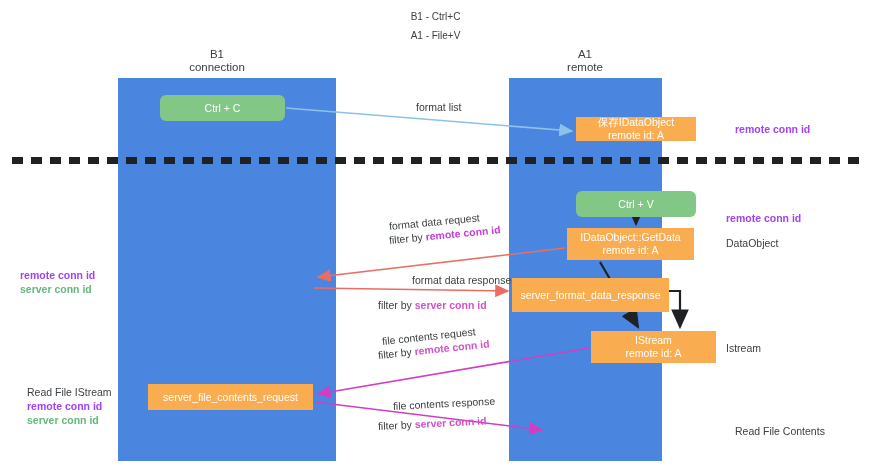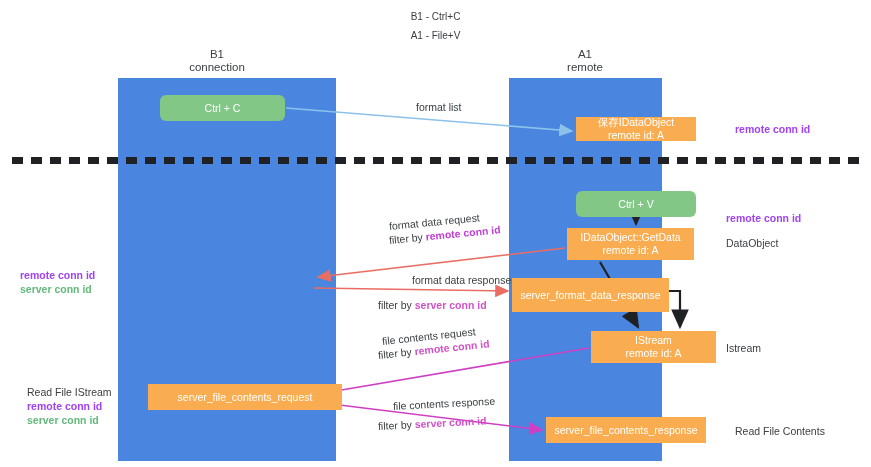--- a/index.html
+++ b/index.html
@@ -76,21 +76,21 @@
   .node.green { background: #82c785; border-radius: 6px; }
   .node.orange { background: #f9ad50; }
 
   #n-ctrlc    { left: 160px; top: 95px;  width: 125px; height: 26px; }
   #n-store    { left: 576px; top: 117px; width: 120px; height: 24px; }
   #n-ctrlv    { left: 576px; top: 173px; width: 120px; height: 26px; margin-top: 18px; }
   #n-getdata  { left: 567px; top: 228px; width: 127px; height: 32px; }
   #n-sfdreq   { left: 152px; top: 267px; width: 160px; height: 26px; }
   #n-sfdresp  { left: 512px; top: 278px; width: 157px; height: 34px; }
   #n-istream  { left: 591px; top: 331px; width: 125px; height: 32px; }
-  #n-sfcreq   { left: 148px; top: 384px; width: 194px; height: 26px; }
+  #n-sfcreq   { left: 148px; top: 384px; width: 165px; height: 26px; }
   #n-sfcresp  { left: 546px; top: 417px; width: 160px; height: 26px; }
 
   
   .side-note {
     position: absolute;
     font-size: 10.5px;
     line-height: 14px;
     white-space: nowrap;
     z-index: 5;
   }
@@ -223,23 +223,20 @@
 
   <div class="node orange" id="n-istream">
     <span class="ln">IStream</span>
     <span class="ln">remote id: A</span>
   </div>
 
   <div class="node orange" id="n-sfcreq">
     <span class="ln">server_file_contents_request</span>
   </div>
 
-  <div class="node orange" id="n-sfcresp">
-    <span class="ln">server_file_contents_response</span>
-  </div>
 
   <div class="edge-label" id="el-formatlist">format list</div>
 
   <div class="edge-label" id="el-fdreq">format data request</div>
   <div class="edge-label" id="el-fdreq2">
     <span>filter by </span><span class="hl-purple">remote conn id</span>
   </div>
 
   <div class="edge-label" id="el-fdresp">format data response</div>
   <div class="edge-label" id="el-fdresp2">

